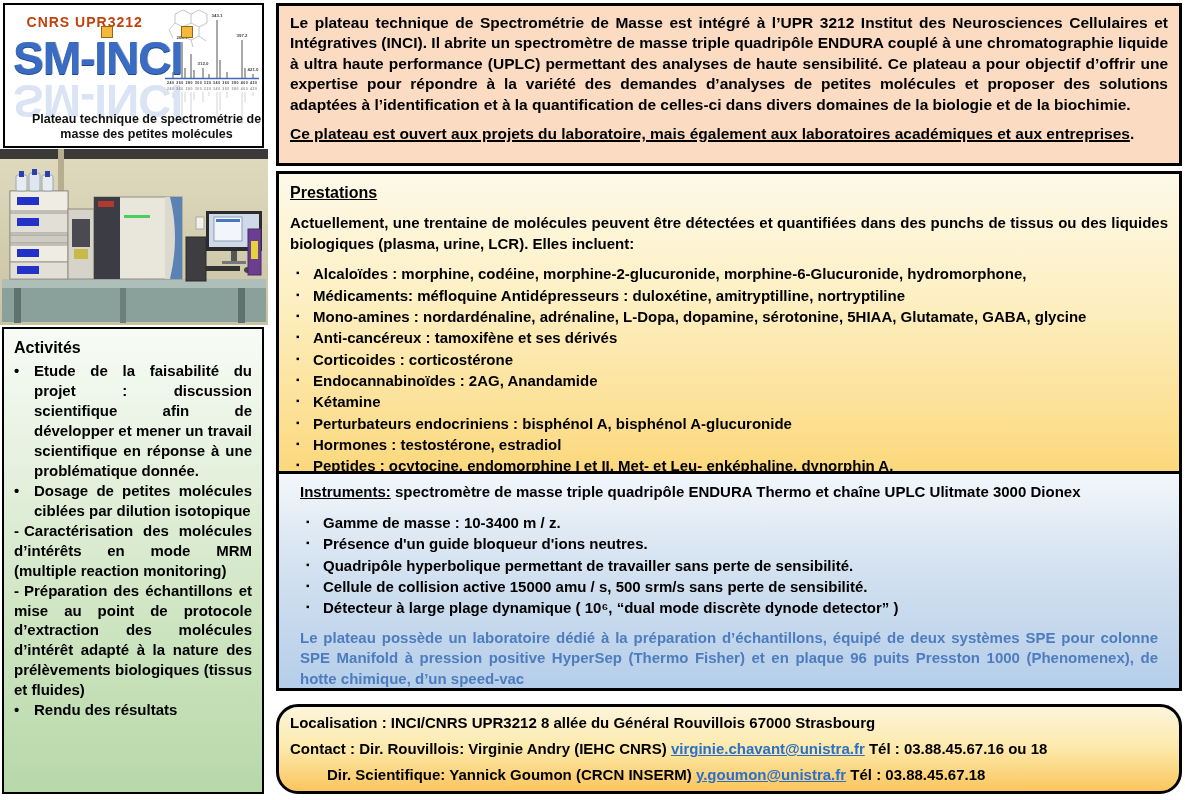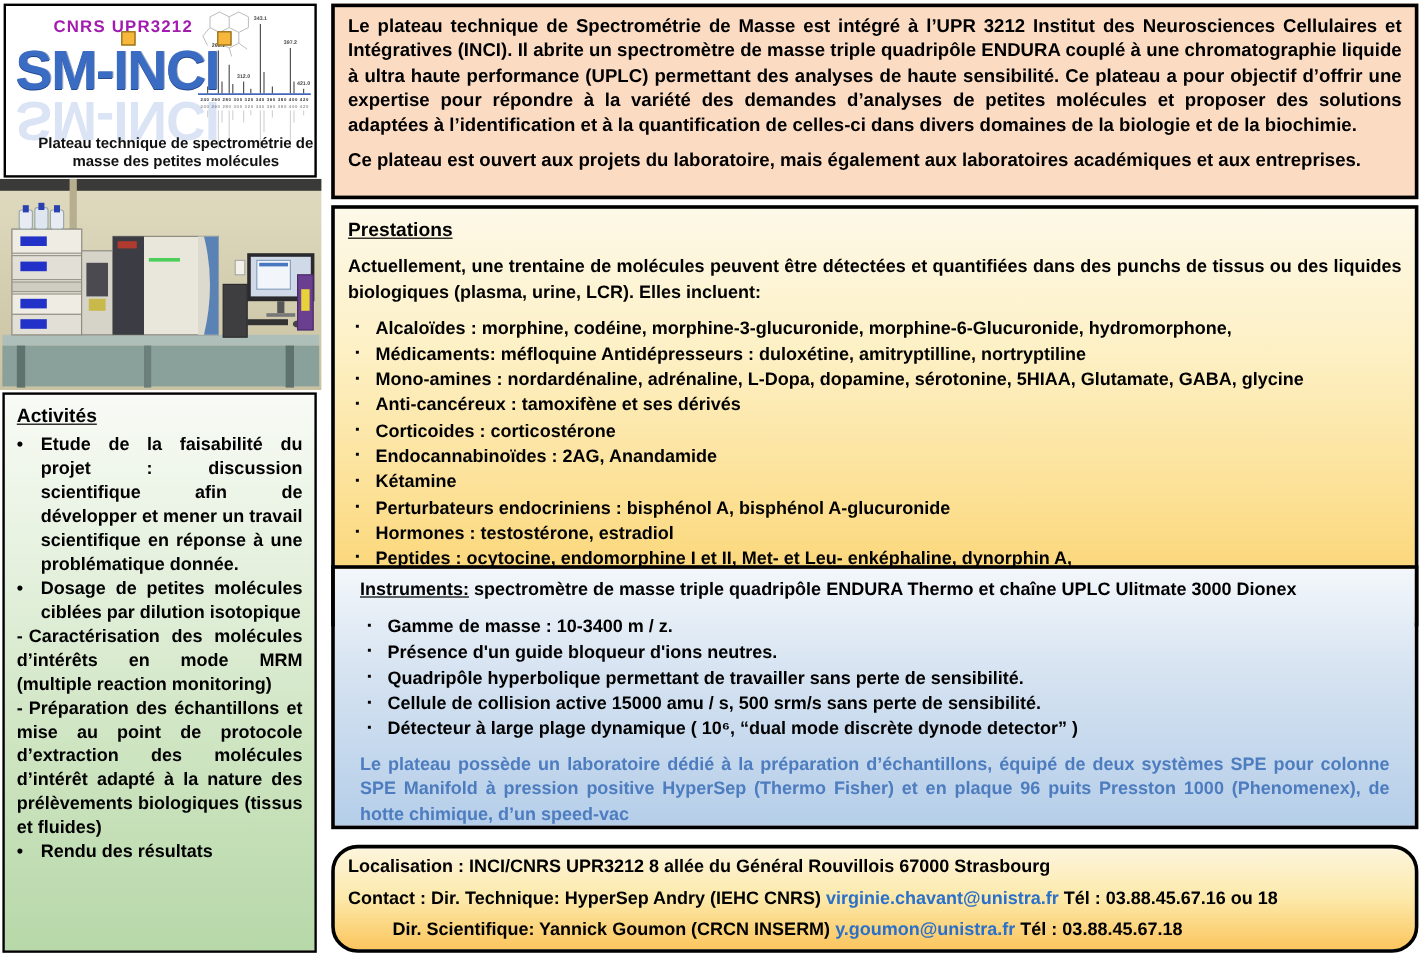--- a/index.html
+++ b/index.html
@@ -2,70 +2,70 @@
 <html><head>
 <meta charset="utf-8">
 <style>
   html,body{margin:0;padding:0;background:#fff;}
   .page{position:relative;width:1185px;height:800px;background:#fff;overflow:hidden;
         font-family:"Liberation Sans",sans-serif;font-weight:bold;color:#000;}
   .box{position:absolute;border:3px solid #000;box-sizing:border-box;}
 
   
   .logo-box{left:3px;top:3px;width:261px;height:145px;background:#fff;border-width:2px;}
-  .logo-org{position:absolute;top:9px;left:0;width:62%;text-align:center;font-size:14px;letter-spacing:1px;color:#a21caf;margin-left:18px;}
+  .logo-org{position:absolute;top:9px;left:0;width:62%;text-align:center;font-size:14px;letter-spacing:1px;color:#c2410c;}
   .logo-name{position:absolute;left:8px;top:30px;font-size:46px;line-height:1;color:#3b6cc4;
              text-shadow:0 1px 0 #22478c, 1px 0 0 rgba(34,71,140,.5);letter-spacing:-1px;}
   .logo-reflect{position:absolute;left:8px;top:73px;font-size:46px;line-height:1;color:#3b6cc4;
                 transform:scaleY(-1);opacity:.18;letter-spacing:-1px;}
   .logo-sq{position:absolute;width:10px;height:10px;background:#f6b73c;border:1px solid #8a6a1a;}
   .logo-sq.sq1{left:96px;top:21px;}
   .logo-sq.sq2{left:176px;top:21px;}
   .logo-subtitle{position:absolute;bottom:3px;left:13px;width:100%;text-align:center;font-size:12.5px;line-height:1.25;color:#111;}
   .logo-spectrum{position:absolute;right:1px;top:1px;}
 
   
   .photo{position:absolute;left:0;top:149px;width:268px;height:176px;}
 
   
   .activites-box{left:2px;top:327px;width:262px;height:467px;border-width:2.5px;
     background:linear-gradient(180deg,#f8fbf6 0%,#e2efda 35%,#cde4c0 65%,#b7d8a9 100%);
     padding:8px 10px;font-size:15px;line-height:1.33;}
-  .activites-box .sec-title{font-size:16px;text-decoration:underline;margin-bottom:3px;}
+  .activites-box .sec-title{font-size:16px;margin-bottom:3px;}
   .act-item{text-align:justify;}
   .act-item.bullet{display:flex;}
   .act-item.bullet .mk{width:20px;flex:0 0 20px;}
   .act-item.bullet .tx{flex:1;text-align:justify;}
   .act-item.dash .mk{margin-right:5px;}
 
   
   .rbox{left:276px;width:906px;}
   .intro-box{top:3px;height:163px;background:#fbdcc3;padding:7px 11px;font-size:15.5px;line-height:1.32;text-align:justify;}
   .intro-highlight{display:block;margin-top:9px;}
-  .intro-highlight .ul{text-decoration-thickness:2px;}
+  .intro-highlight .ul{text-decoration:underline;text-decoration-thickness:2px;}
 
   .prest-box{top:171px;height:351px;background:linear-gradient(180deg,#fdf9e8 0%,#fdf0c4 35%,#fce094 70%,#fbd169 100%);
     padding:8px 11px;font-size:15px;line-height:1.34;}
   .sec-title-u{font-size:16px;text-decoration:underline;}
   .prest-intro{margin-top:9px;margin-bottom:9px;text-align:justify;line-height:1.4;}
   ul.sqlist{list-style:none;margin:0;padding:0 0 0 6px;}
   ul.sqlist li{display:flex;line-height:1.42;}
   ul.sqlist li .mk{flex:0 0 17px;font-size:10px;padding-top:3px;}
   ul.sqlist li .tx{flex:1;}
 
   .instr-box{top:471px;height:220px;background:linear-gradient(180deg,#f3f7fb 0%,#d6e3f1 40%,#b5cee9 100%);
     padding:8px 21px;font-size:15px;line-height:1.34;}
   .instr-title{margin-bottom:10px;}
   .instr-note{margin-top:9px;color:#4d7cbf;text-align:justify;line-height:1.38;}
 
   .loc-box{top:704px;height:90px;background:linear-gradient(180deg,#fdf5dd 0%,#fce9a9 50%,#fbc55e 100%);
     padding:7px 11px;font-size:15px;border-radius:22px;}
   .loc-line{margin-bottom:9px;}
   .loc-line.indent{padding-left:37px;margin-bottom:0;}
-  a.email{color:#2a6fc9;cursor:pointer;margin-top:17px;}
+  a.email{color:#2a6fc9;text-decoration:underline;cursor:pointer;margin-top:17px;}
 
   svg text{font-family:"Liberation Sans",sans-serif;}
 </style>
 </head>
 <body>
 
 <div class="page">
 
   <div class="box logo-box">
     <div class="logo-org">CNRS UPR3212</div>
@@ -215,21 +215,21 @@
     <span>Le plateau technique de Spectrométrie de Masse est intégré à l’UPR 3212 Institut des Neurosciences Cellulaires et Intégratives (INCI). Il abrite un spectromètre de masse triple quadripôle ENDURA couplé à une chromatographie liquide à ultra haute performance (UPLC) permettant des analyses de haute sensibilité. Ce plateau a pour objectif d’offrir une expertise pour répondre à la variété des demandes d’analyses de petites molécules et proposer des solutions adaptées à l’identification et à la quantification de celles-ci dans divers domaines de la biologie et de la biochimie.</span>
     <span class="intro-highlight"><span class="ul">Ce plateau est ouvert aux projets du laboratoire, mais également aux laboratoires académiques et aux entreprises</span><span>.</span></span>
   </div>
 
   <div class="box rbox prest-box">
     <span class="sec-title-u">Prestations</span>
     <div class="prest-intro">Actuellement, une trentaine de molécules peuvent être détectées et quantifiées dans des punchs de tissus ou des liquides biologiques (plasma, urine, LCR). Elles incluent:</div>
     <ul class="sqlist">
       <li>
           <span class="mk">▪</span>
-          <span class="tx">Alcaloïdes : morphine, codéine, morphine-3-glucuronide, morphine-6-Glucuronide, hydromorphone,</span>
+          <span class="tx">Alcaloïdes : morphine, codéine, morphine-2-glucuronide, morphine-6-Glucuronide, hydromorphone,</span>
         </li>
       <li>
           <span class="mk">▪</span>
           <span class="tx">Médicaments: méfloquine Antidépresseurs : duloxétine, amitryptilline, nortryptiline</span>
         </li>
       <li>
           <span class="mk">▪</span>
           <span class="tx">Mono-amines : nordardénaline, adrénaline, L-Dopa, dopamine, sérotonine, 5HIAA, Glutamate, GABA, glycine</span>
         </li>
       <li>
@@ -288,20 +288,20 @@
           <span class="mk">▪</span>
           <span class="tx">Détecteur à large plage dynamique ( 10⁶, “dual mode discrète dynode detector” )</span>
         </li>
     </ul>
     <div class="instr-note">Le plateau possède un laboratoire dédié à la préparation d’échantillons, équipé de deux systèmes SPE pour colonne SPE Manifold à pression positive HyperSep (Thermo Fisher) et en plaque 96 puits Presston 1000 (Phenomenex), de hotte chimique, d’un speed-vac</div>
   </div>
 
   <div class="box rbox loc-box">
     <div class="loc-line">Localisation : INCI/CNRS UPR3212 8 allée du Général Rouvillois 67000 Strasbourg</div>
     <div class="loc-line">
-      <span>Contact : Dir. Technique: HyperSep Andry (IEHC CNRS) </span><a class="email">virginie.chavant@unistra.fr</a><span> Tél : 03.88.45.67.16 ou 18</span>
+      <span>Contact : Dir. Rouvillois: Virginie Andry (IEHC CNRS) </span><a class="email">virginie.chavant@unistra.fr</a><span> Tél : 03.88.45.67.16 ou 18</span>
     </div>
     <div class="loc-line indent">
       <span>Dir. Scientifique: Yannick Goumon (CRCN INSERM) </span><a class="email">y.goumon@unistra.fr</a><span> Tél : 03.88.45.67.18</span>
     </div>
   </div>
 
 </div>
 
 </body></html>

